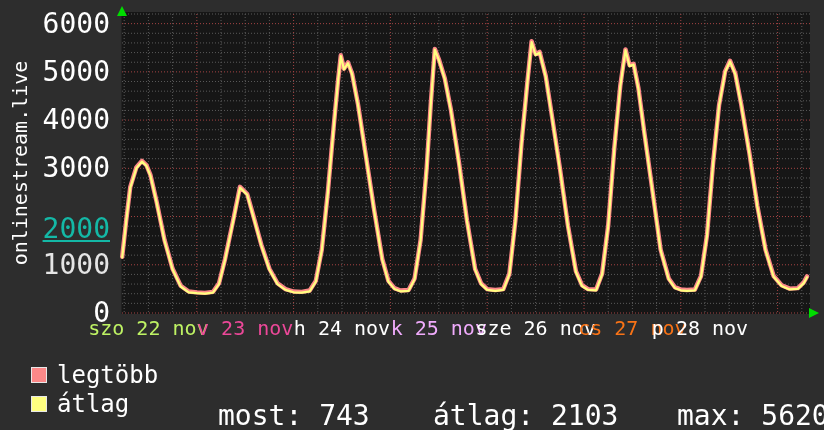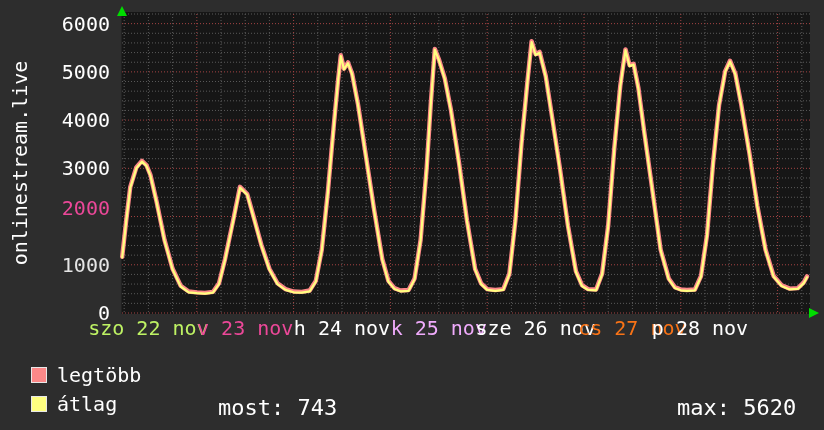--- a/index.html
+++ b/index.html
@@ -1,31 +1,31 @@
 <!DOCTYPE html>
 <html><head>
 <meta charset="utf-8">
 <style>
   html,body{margin:0;padding:0;}
   body{width:824px;height:430px;overflow:hidden;
        font-family:"DejaVu Sans Mono","Liberation Mono",monospace;}
   .stage{position:relative;width:824px;height:430px;}
   .stage, .stage *{box-sizing:border-box;}
   #plot{position:absolute;left:0;top:0;}
-  .ylab{position:absolute;width:82px;text-align:right;font-size:20px;
+  .ylab{position:absolute;width:82px;text-align:right;font-size:28px;
         line-height:24px;white-space:pre;}
   .xlab{position:absolute;width:190px;text-align:center;font-size:20px;
         line-height:22px;white-space:pre;}
   .side-title{position:absolute;white-space:nowrap;font-size:20px;
         transform:translate(-50%,-50%) rotate(-90deg);}
   .legend-row{position:absolute;left:0;width:824px;height:22px;}
   .swatch{position:absolute;left:31px;width:16px;height:16px;
         border:1px solid #e8e8e8;}
-  .ltxt{position:absolute;left:57px;top:0;font-size:20px;line-height:22px;white-space:pre;}
-  .stat{position:absolute;top:4px;font-size:22px;line-height:22px;white-space:pre;}
+  .ltxt{position:absolute;left:57px;top:0;font-size:24px;line-height:22px;white-space:pre;}
+  .stat{position:absolute;top:12px;font-size:28px;line-height:22px;white-space:pre;}
 </style>
 </head>
 <body style="background: rgb(45, 45, 45);">
 
 <div class="stage" style="background: rgb(45, 45, 45);">
 
   <div class="side-title" id="sideTitle" style="left: 20px; top: 163px; color: rgb(255, 255, 255);">onlinestream.live</div>
 
   <svg id="plot" width="824" height="430">
       <rect x="121.5" y="12" width="688.5" height="302" fill="#161616"></rect>
@@ -92,21 +92,21 @@
       <line x1="777.6" x2="777.6" y1="14" y2="313" stroke="#a54444" stroke-width="1" stroke-dasharray="1 2"></line>
       <path d="M122.2 257.5 L126.2 221.4 L130.3 187.6 L136.3 168.3 L141.9 161.6 L146.4 165.9 L150.4 175.6 L156.5 202.1 L164.5 240.7 L172.6 269.6 L180.7 286.5 L188.7 292.3 L196.8 293.2 L204.9 293.7 L212.9 292.7 L219.0 284.1 L225.0 260.0 L233.1 221.4 L240.0 187.6 L247.2 194.8 L253.3 216.5 L261.3 245.5 L269.4 269.6 L277.5 284.1 L285.5 289.9 L293.6 292.3 L301.7 292.7 L309.7 291.3 L315.8 281.7 L321.8 250.3 L327.9 192.4 L333.9 124.9 L338.0 81.5 L340.8 56.0 L344.0 69.5 L348.0 63.2 L352.1 74.3 L358.1 105.6 L366.2 158.7 L374.3 211.7 L382.3 260.0 L388.4 281.7 L394.4 288.9 L400.5 291.3 L408.6 290.8 L414.6 279.2 L420.6 240.7 L426.7 168.3 L430.7 105.6 L434.8 49.7 L438.8 59.8 L444.8 79.1 L450.9 110.5 L459.0 163.5 L467.0 221.4 L475.1 269.6 L481.1 284.1 L487.2 289.9 L495.3 290.8 L503.3 289.9 L509.4 274.4 L515.4 221.4 L521.5 144.2 L527.5 81.5 L531.6 42.0 L535.6 55.0 L539.6 52.6 L545.7 76.7 L551.7 115.3 L559.8 168.3 L567.9 226.2 L575.9 272.0 L582.0 286.0 L588.0 289.9 L596.1 290.3 L602.1 274.4 L608.2 226.2 L614.3 149.0 L620.3 86.3 L625.5 50.2 L629.6 66.1 L633.6 64.6 L638.4 88.8 L644.5 134.6 L652.6 192.4 L660.6 250.3 L668.7 279.2 L674.8 287.9 L680.8 290.3 L686.9 290.8 L694.9 290.3 L701.0 276.8 L707.0 235.8 L713.1 163.5 L719.1 105.6 L725.2 71.9 L730.0 61.5 L735.3 74.3 L741.3 105.6 L749.4 153.9 L757.4 206.9 L765.5 250.3 L773.6 276.8 L781.6 286.0 L789.7 289.4 L797.8 288.9 L803.8 283.1 L807.0 277.2" fill="none" stroke="#fc8888" stroke-width="4.4" stroke-linejoin="round" stroke-linecap="round" transform="translate(0,-0.8)"></path>
       <path d="M122.2 257.5 L126.2 221.4 L130.3 187.6 L136.3 168.3 L141.9 161.6 L146.4 165.9 L150.4 175.6 L156.5 202.1 L164.5 240.7 L172.6 269.6 L180.7 286.5 L188.7 292.3 L196.8 293.2 L204.9 293.7 L212.9 292.7 L219.0 284.1 L225.0 260.0 L233.1 221.4 L240.0 187.6 L247.2 194.8 L253.3 216.5 L261.3 245.5 L269.4 269.6 L277.5 284.1 L285.5 289.9 L293.6 292.3 L301.7 292.7 L309.7 291.3 L315.8 281.7 L321.8 250.3 L327.9 192.4 L333.9 124.9 L338.0 81.5 L340.8 56.0 L344.0 69.5 L348.0 63.2 L352.1 74.3 L358.1 105.6 L366.2 158.7 L374.3 211.7 L382.3 260.0 L388.4 281.7 L394.4 288.9 L400.5 291.3 L408.6 290.8 L414.6 279.2 L420.6 240.7 L426.7 168.3 L430.7 105.6 L434.8 49.7 L438.8 59.8 L444.8 79.1 L450.9 110.5 L459.0 163.5 L467.0 221.4 L475.1 269.6 L481.1 284.1 L487.2 289.9 L495.3 290.8 L503.3 289.9 L509.4 274.4 L515.4 221.4 L521.5 144.2 L527.5 81.5 L531.6 42.0 L535.6 55.0 L539.6 52.6 L545.7 76.7 L551.7 115.3 L559.8 168.3 L567.9 226.2 L575.9 272.0 L582.0 286.0 L588.0 289.9 L596.1 290.3 L602.1 274.4 L608.2 226.2 L614.3 149.0 L620.3 86.3 L625.5 50.2 L629.6 66.1 L633.6 64.6 L638.4 88.8 L644.5 134.6 L652.6 192.4 L660.6 250.3 L668.7 279.2 L674.8 287.9 L680.8 290.3 L686.9 290.8 L694.9 290.3 L701.0 276.8 L707.0 235.8 L713.1 163.5 L719.1 105.6 L725.2 71.9 L730.0 61.5 L735.3 74.3 L741.3 105.6 L749.4 153.9 L757.4 206.9 L765.5 250.3 L773.6 276.8 L781.6 286.0 L789.7 289.4 L797.8 288.9 L803.8 283.1 L807.0 277.2" fill="none" stroke="#ffff80" stroke-width="2.2" stroke-linejoin="round" stroke-linecap="round"></path>
       <polygon points="117,16 127,16 122,6" fill="#00dd00"></polygon>
       <polygon points="809,308 809,318 819,313" fill="#00dd00"></polygon>
     </svg>
 
   <div id="yticks">
       <div class="ylab" style="left: 28px; top: 301px; color: rgb(255, 255, 255);">0</div>
       <div class="ylab" style="left: 28px; top: 252.774px; color: #e5e5e5;">1000</div>
-      <div class="ylab" style="left: 28px; top: 196px; color: #ec4899;">2000</div>
+      <div class="ylab" style="left: 28px; top: 217px; color: #14b8a6; text-decoration: underline;">2000</div>
       <div class="ylab" style="left: 28px; top: 156.323px; color: rgb(255, 255, 255);">3000</div>
       <div class="ylab" style="left: 28px; top: 108.097px; color: rgb(255, 255, 255);">4000</div>
       <div class="ylab" style="left: 28px; top: 59.871px; color: rgb(255, 255, 255);">5000</div>
       <div class="ylab" style="left: 28px; top: 11.6452px; color: rgb(255, 255, 255);">6000</div>
     </div>
   <div id="xticks">
       <div class="xlab" style="left: 53.4px; top: 317px; color: #bef264;">szo 22 nov</div>
       <div class="xlab" style="left: 150.2px; top: 317px; color: #ec4899;">v 23 nov</div>
       <div class="xlab" style="left: 247px; top: 317px; color: rgb(255, 255, 255);">h 24 nov</div>
       <div class="xlab" style="left: 343.8px; top: 317px; color: #f0abfc;">k 25 nov</div>
@@ -117,16 +117,17 @@
 
   <div class="legend-row" style="top:364px;">
     <span class="swatch" style="top: 3px; background: rgb(252, 136, 136);"></span>
     <span class="ltxt" style="color: rgb(255, 255, 255);">legtöbb</span>
   </div>
 
   <div class="legend-row" style="top:393px;">
     <span class="swatch" style="top: 3px; background: rgb(255, 255, 128);"></span>
     <span class="ltxt" style="color: rgb(255, 255, 255);">átlag</span>
     <span class="stat" style="left: 218px; color: rgb(255, 255, 255);">most: 743</span>
+    <span class="stat" style="left: 433px; color: rgb(255, 255, 255);">átlag: 2103</span>
     <span class="stat" style="left: 677px; color: rgb(255, 255, 255);">max: 5620</span>
   </div>
 
 </div>
 
 </body></html>

